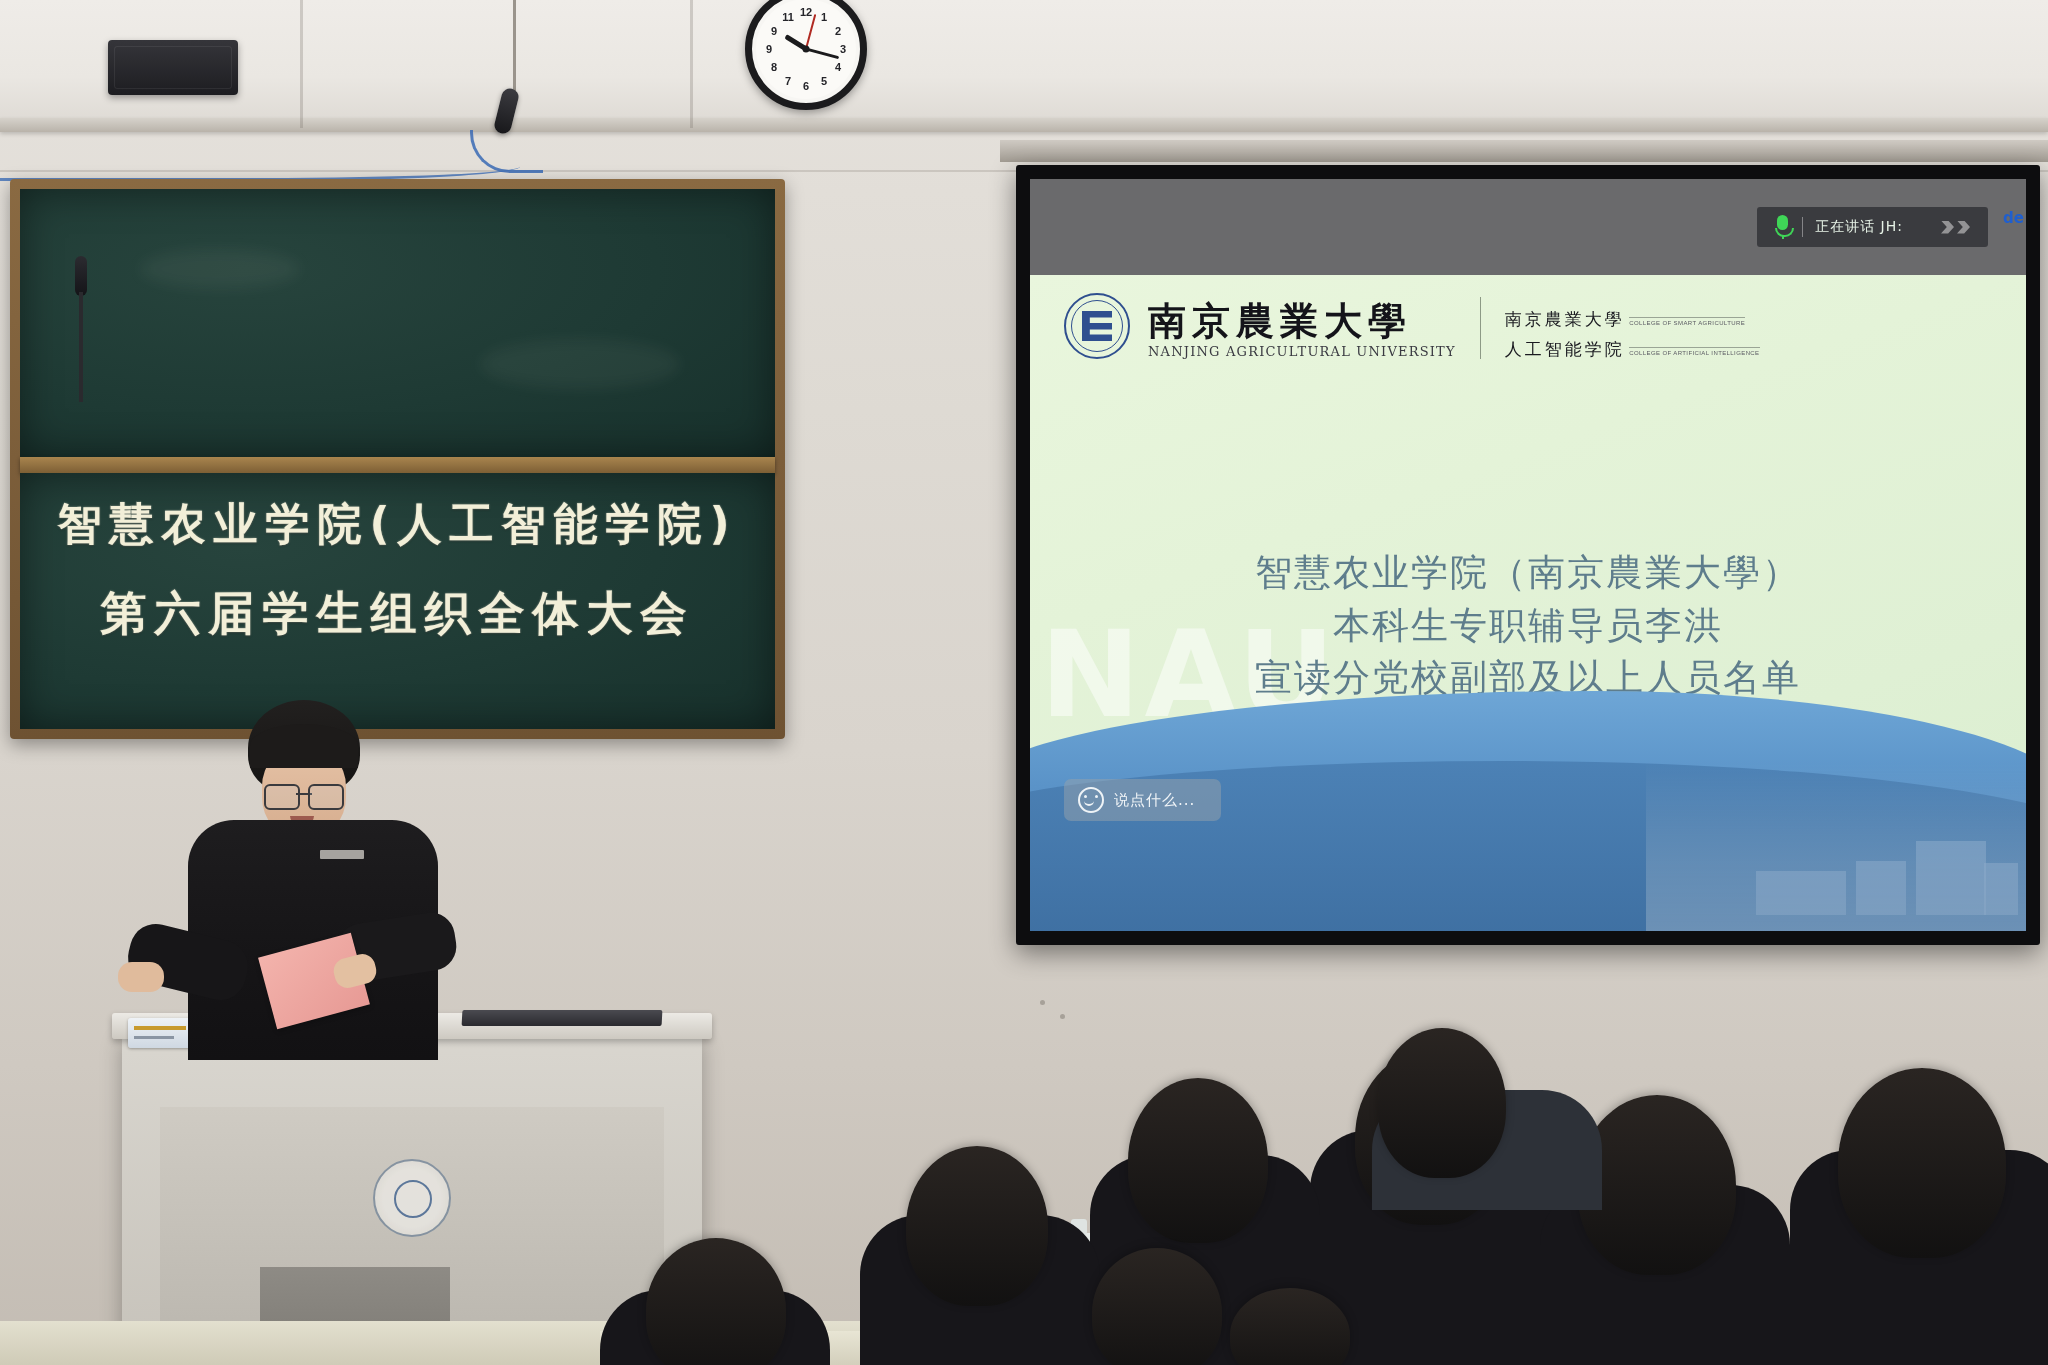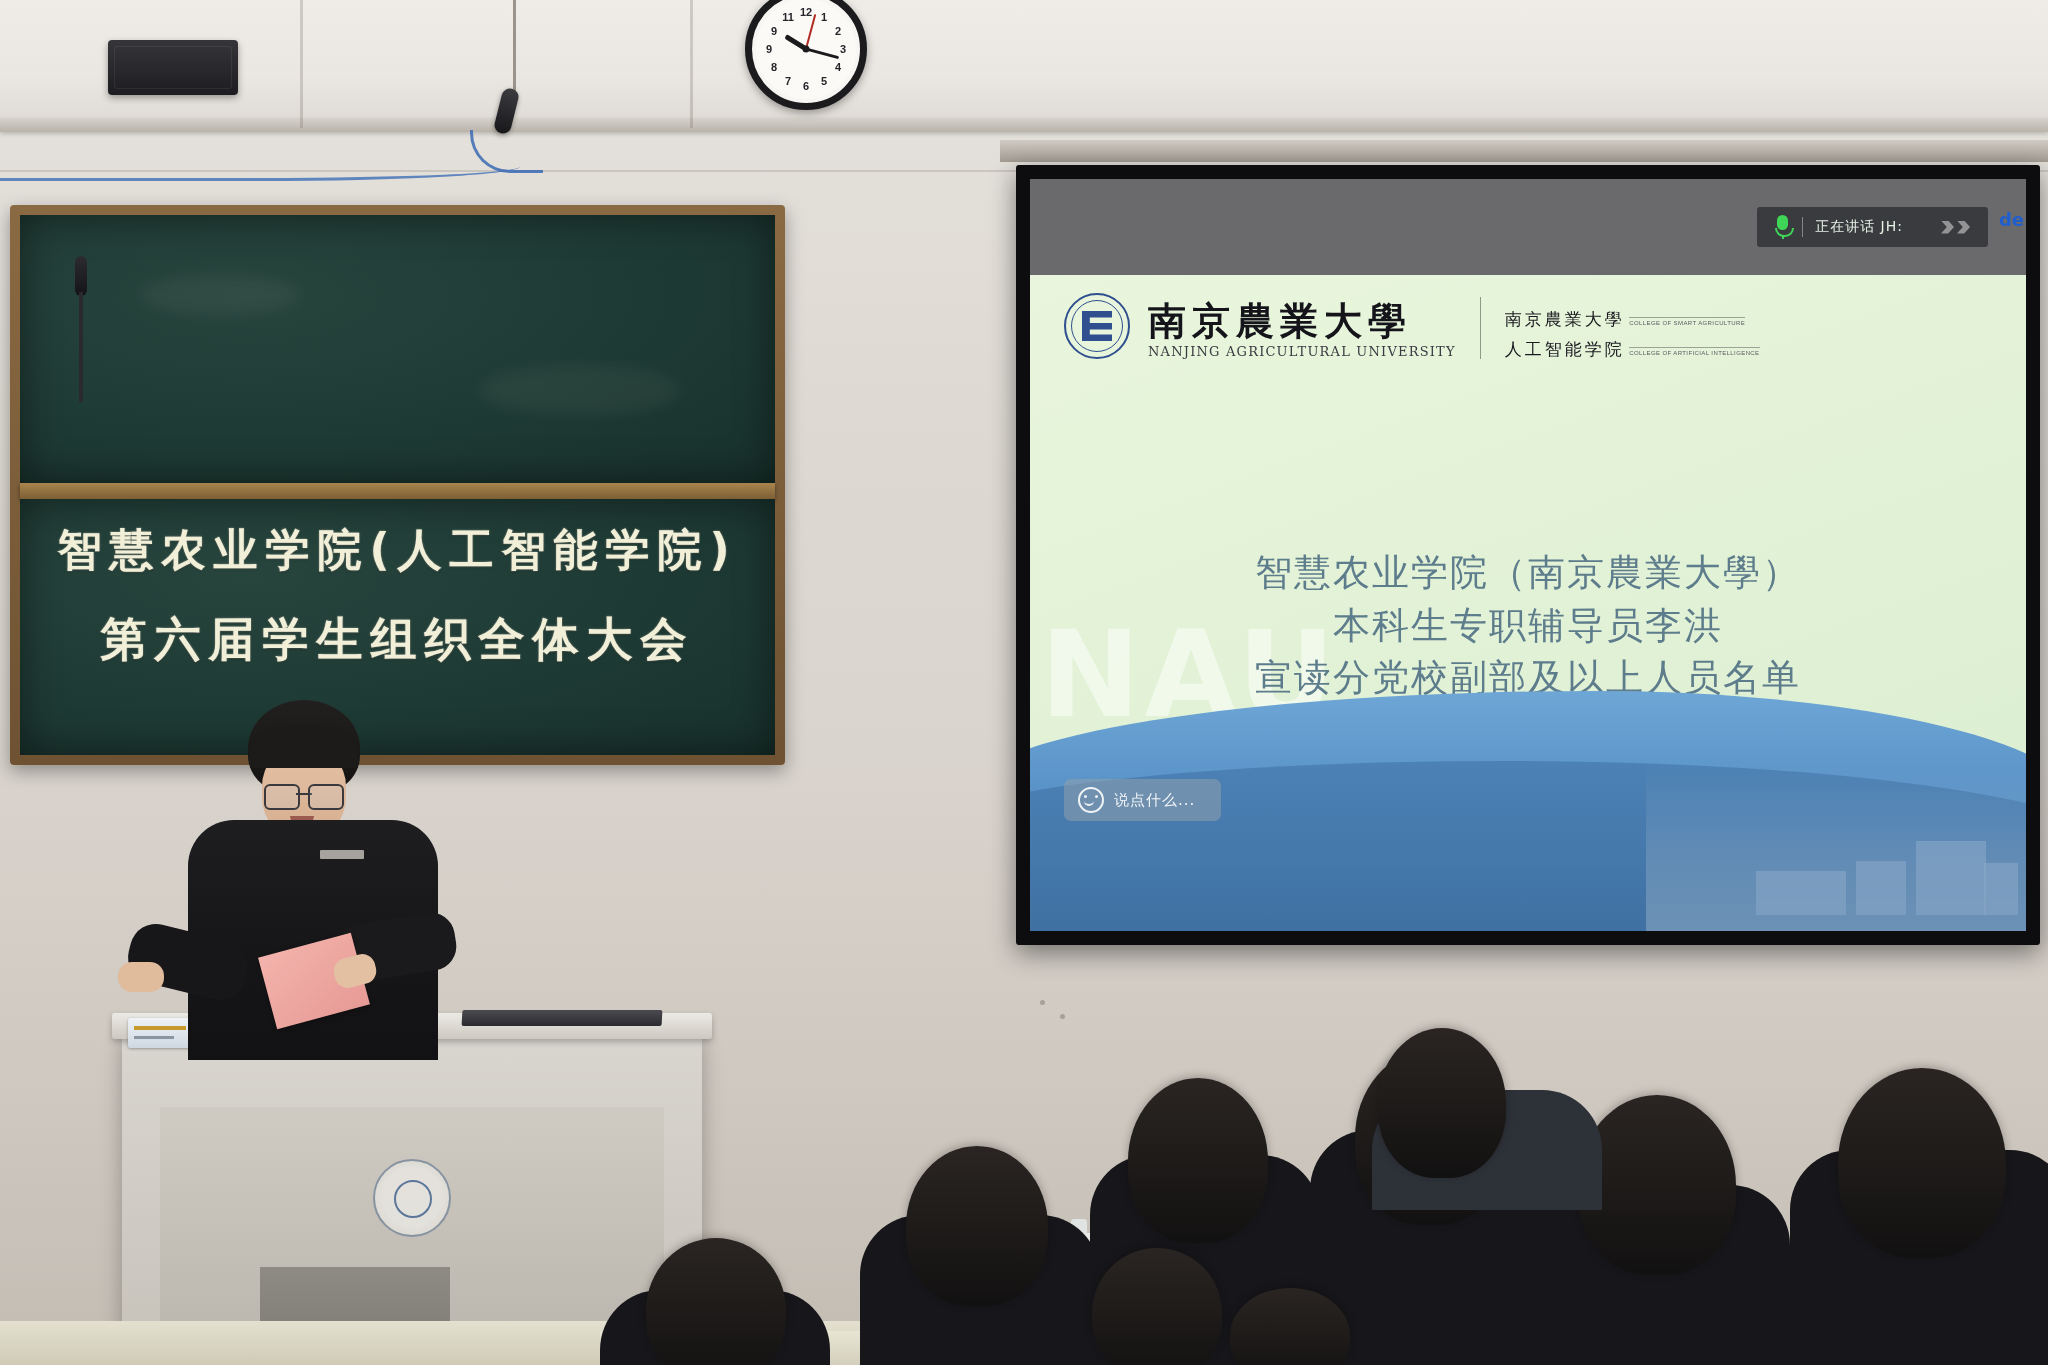--- a/index.html
+++ b/index.html
@@ -39,21 +39,21 @@
   
   .mic-rod{position:absolute;left:513px;top:0;width:3px;height:105px;background:#9a948c;}
   .mic-head{position:absolute;left:498px;top:88px;width:17px;height:46px;border-radius:9px;
     background:linear-gradient(180deg,#3b3b40,#18181b);transform:rotate(14deg);box-shadow:0 2px 5px rgba(0,0,0,.35);}
   .mic-wire{position:absolute;left:470px;top:130px;width:70px;height:40px;
     border-left:3px solid #3b6bb5;border-bottom:3px solid #3b6bb5;border-radius:0 0 0 40px;opacity:.85;}
   .wire-long{position:absolute;left:0;top:152px;width:520px;height:26px;
     border-bottom:3px solid #3f6fb8;border-radius:0 0 50% 0;opacity:.8;}
 
   
-  .bb-frame{position:absolute;left:10px;top:205px;width:775px;height:560px;
+  .bb-frame{position:absolute;left:10px;top:179px;width:775px;height:560px;
     background:linear-gradient(180deg,#8a6a42,#6e5232);border-radius:4px;
     box-shadow:0 6px 18px rgba(0,0,0,.35);padding:10px;box-sizing:border-box;}
   .bb-inner{position:absolute;inset:10px;background:#1d3a35;}
   .bb-panel{position:absolute;left:0;right:0;background:
       radial-gradient(ellipse at 30% 30%, #27443d 0%, #1e3a34 55%, #17302b 100%);
     box-shadow:inset 0 0 40px rgba(0,0,0,.45);}
   .bb-top{top:0;height:268px;}
   .bb-divider{position:absolute;left:0;right:0;top:268px;height:16px;
     background:linear-gradient(180deg,#a9854e,#7d5f35);box-shadow:0 2px 4px rgba(0,0,0,.4);}
   .bb-bot{top:284px;bottom:0;}
@@ -86,21 +86,21 @@
   .vc-mic .cap{position:absolute;left:2px;top:0;width:11px;height:15px;border-radius:6px;background:#3fd657;}
   .vc-mic .arc{position:absolute;left:0;top:13px;width:15px;height:7px;
     border:2px solid #3fd657;border-top:none;border-radius:0 0 9px 9px;}
   .vc-mic .stem{position:absolute;left:6.5px;top:20px;width:2px;height:4px;background:#3fd657;}
   .vc-sep{width:1px;height:20px;background:rgba(255,255,255,.38);}
   .vc-label{color:#e6f2e6;font-size:14px;letter-spacing:1px;white-space:nowrap;
     font-family:"DejaVu Sans","Liberation Sans",sans-serif;}
   .vc-chev{display:flex;gap:3px;margin-left:26px;opacity:.55;}
   .vc-chev i{display:block;width:13px;height:13px;background:#dcdcdc;
     clip-path:polygon(0 0,55% 0,100% 50%,55% 100%,0 100%,45% 50%);}
-  .vc-badge{position:absolute;right:2px;top:30px;color:#1f5fcf;font-size:18px;font-weight:bold;
+  .vc-badge{position:absolute;right:2px;top:30px;color:#1f5fcf;font-size:15px;font-weight:bold;
     font-family:"DejaVu Sans",sans-serif;}
 
   
   .slide{position:absolute;left:0;top:96px;right:0;bottom:0;
     background:linear-gradient(160deg,#e9f6dd 0%,#e4f3d8 35%,#dff0d4 70%,#daeecf 100%);overflow:hidden;}
   .wm-nau{position:absolute;left:10px;top:330px;font-size:120px;font-weight:bold;
     color:rgba(255,255,255,.50);letter-spacing:4px;font-family:"DejaVu Sans",sans-serif;}
 
   
   .logo-row{position:absolute;left:34px;top:18px;display:flex;align-items:flex-end;gap:18px;}

